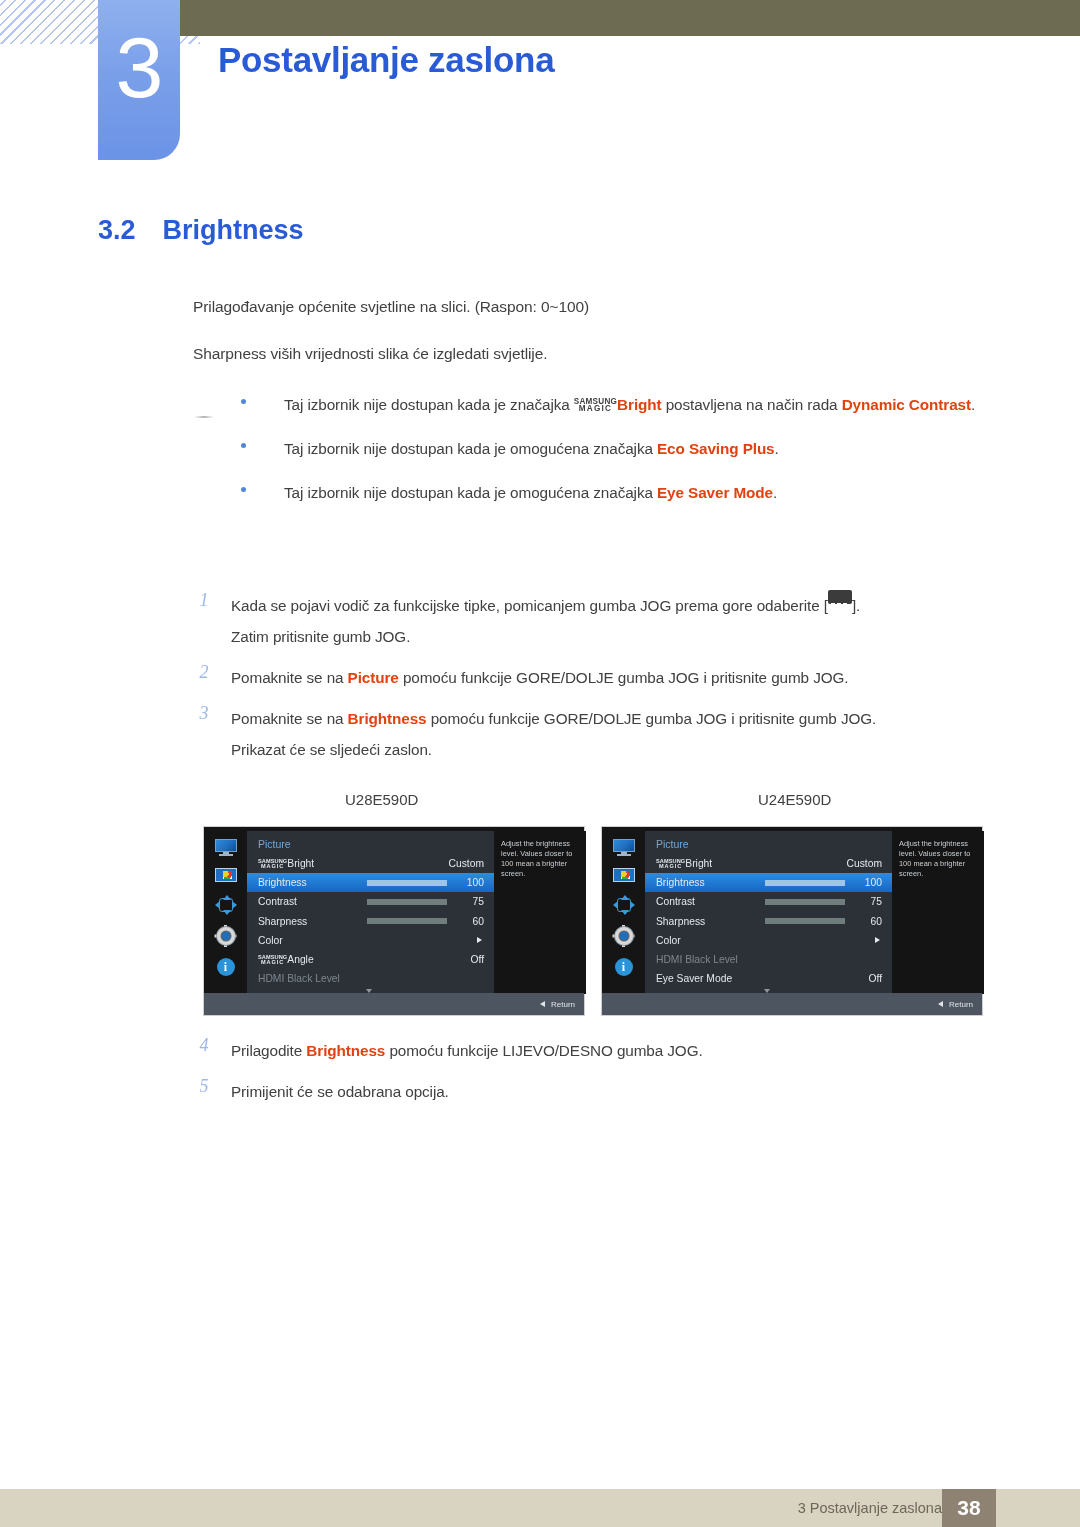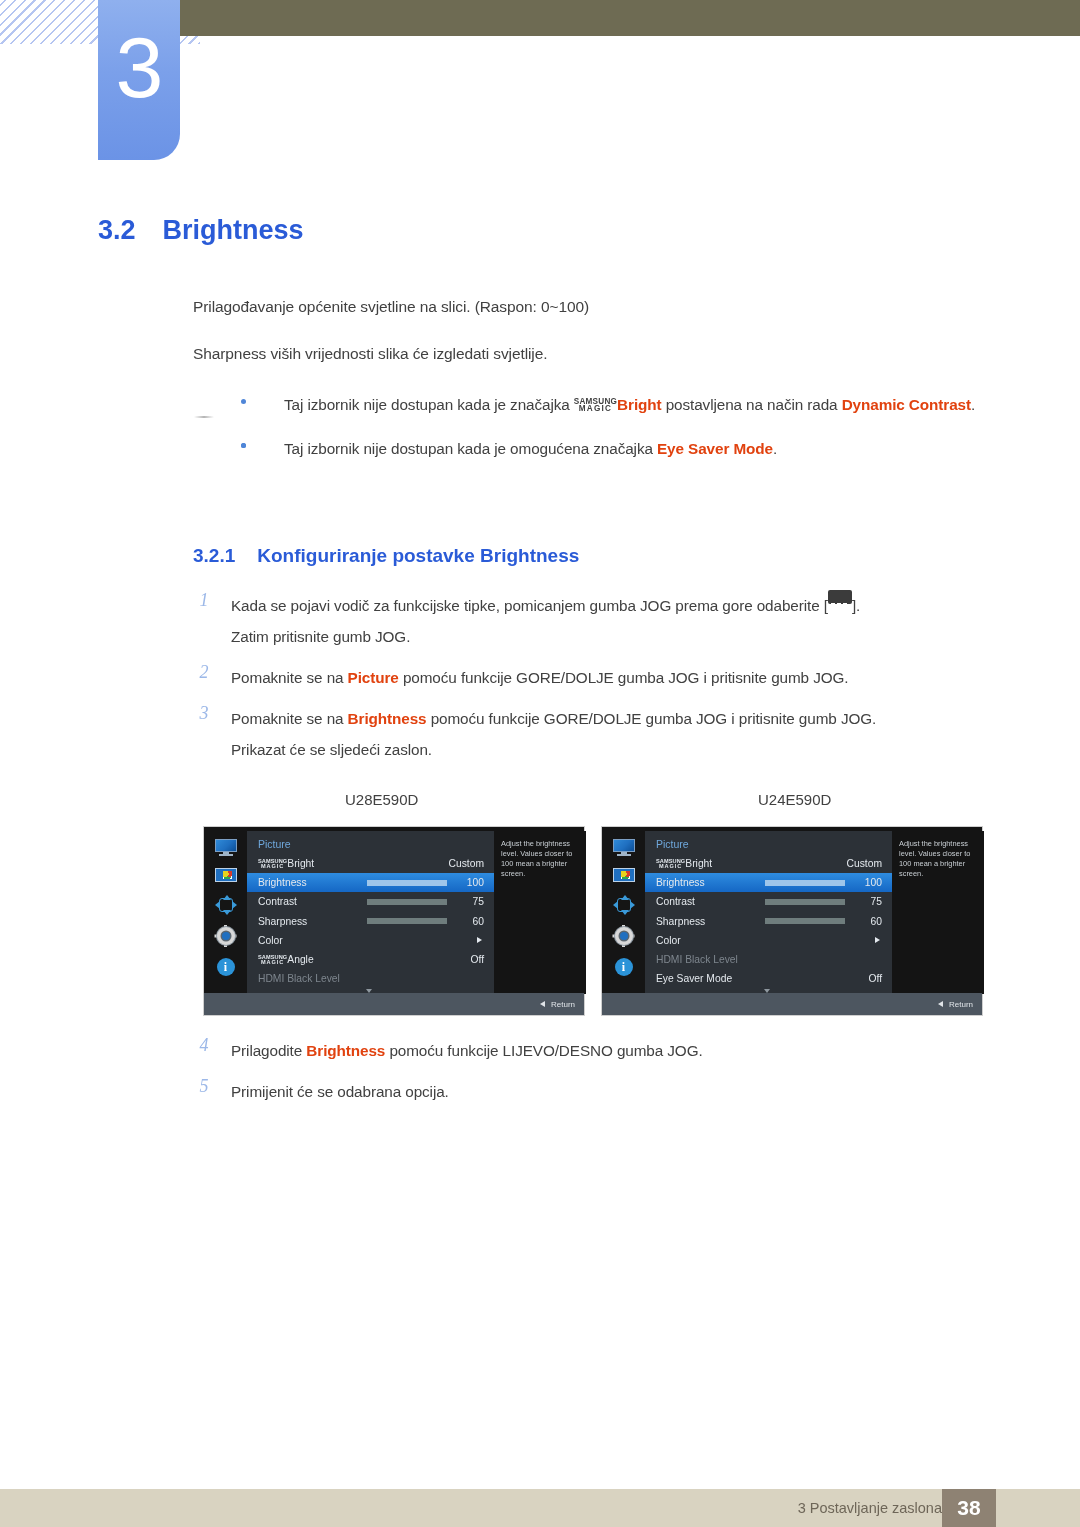--- a/index.html
+++ b/index.html
@@ -261,20 +261,21 @@
 </head>
 <body>
 
 <div class="page">
 
   <div class="hatch"></div>
   <div class="olive-bar"></div>
   <div class="chapnum-box">
     <div class="num">3</div>
   </div>
+  <div class="chaptitle">Postavljanje zaslona</div>
 
   <div class="sec-head">
     <span class="sn">3.2</span>
     <span class="st">Brightness</span>
   </div>
 
   <div class="para p1">Prilagođavanje općenite svjetline na slici. (Raspon: 0~100)</div>
   <div class="para p2">Sharpness viših vrijednosti slika će izgledati svjetlije.</div>
 
   <div class="note-dash"></div>
@@ -282,34 +283,33 @@
 
     <div class="bullet">
       <span class="dot"></span>
       <span class="txt">
         <span>Taj izbornik nije dostupan kada je značajka </span><span class="magic"><span>SAMSUNG</span><br><span class="m2">MAGIC</span></span><span class="hl">Bright</span><span> postavljena na način rada </span><span class="hl">Dynamic Contrast</span><span>.</span>
       </span>
     </div>
 
     <div class="bullet">
       <span class="dot"></span>
+      <span class="txt">
+        <span>Taj izbornik nije dostupan kada je omogućena značajka </span><span class="hl">Eco Saving Plus</span><span>.</span>
+      </span>
     </div>
 
     <div class="bullet">
       <span class="dot"></span>
       <span class="txt">
         <span>Taj izbornik nije dostupan kada je omogućena značajka </span><span class="hl">Eye Saver Mode</span><span>.</span>
       </span>
     </div>
   </div>
 
-  <div class="subsec">
-    <span class="sn">3.2.1</span>
-    <span class="st">Konfiguriranje postavke Brightness</span>
-  </div>
 
   <div class="steps">
     <div class="step">
       <span class="n">1</span>
       <span class="t">
         <span>Kada se pojavi vodič za funkcijske tipke, pomicanjem gumba JOG prema gore odaberite [</span><span class="jog-icon"><i></i><i></i><i></i></span><span>].</span>
         <br>
         <span>Zatim pritisnite gumb JOG.</span>
       </span>
     </div>

